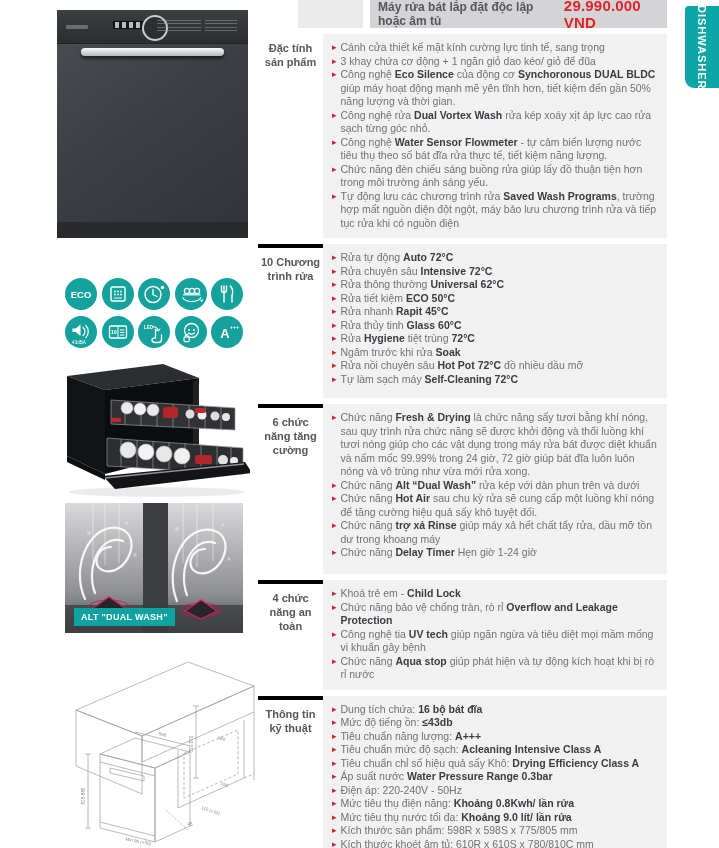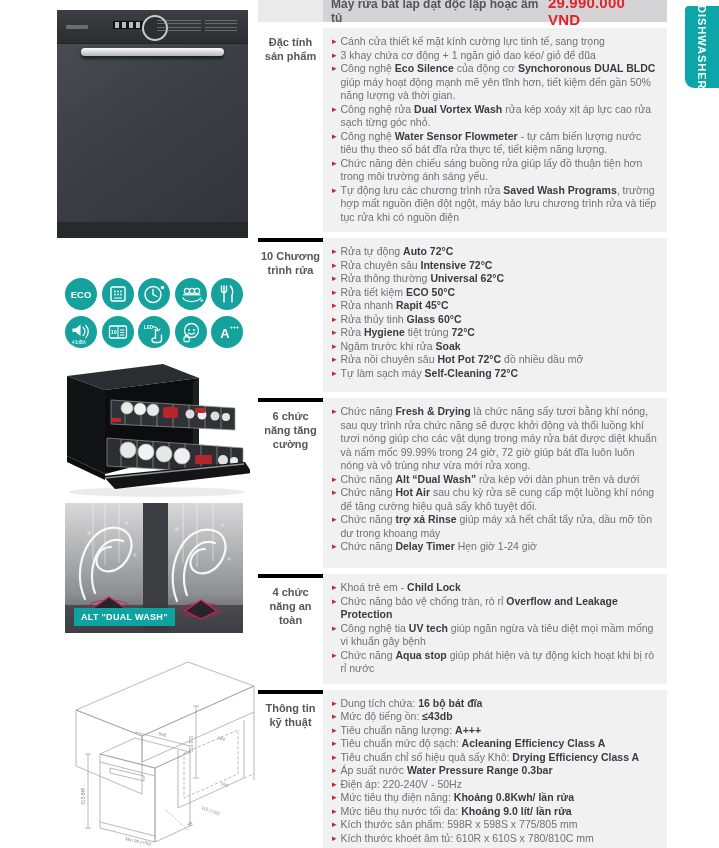--- a/index.html
+++ b/index.html
@@ -2,21 +2,21 @@
 <html><head>
 <meta charset="utf-8">
 <style>
   html,body{margin:0;padding:0;background:#fff;}
   body{width:719px;height:848px;position:relative;overflow:hidden;
        font-family:"Liberation Sans",sans-serif;-webkit-font-smoothing:antialiased;}
   .page{position:absolute;inset:0;background:#fff;}
 
   
   .right-col{position:absolute;left:258px;top:0;width:409px;}
-  .header-row{display:flex;height:22px;}
+  .header-row{display:flex;gap:7px;height:28px;margin-left:40px;}
   .header-spacer{width:65px;background:#eaeaeb;}
   .header-main{flex:1;background:#d4d4d6;display:flex;align-items:center;
                justify-content:space-between;padding:0 8px;box-sizing:border-box;}
   .title{font-size:12px;font-weight:bold;color:#55565a;}
   .price{font-size:15px;font-weight:bold;color:#e32127;letter-spacing:.2px;}
 
   .spec-row{display:flex;margin-top:6px;}
   .spec-label{width:65px;box-sizing:border-box;padding:7px 2px 0;text-align:center;
               font-size:11px;line-height:14px;font-weight:bold;color:#56575b;}
   .spec-row + .spec-row .spec-label{border-top:4px solid #000000;}
@@ -456,21 +456,21 @@
             <li>
               <span class="marker">▸</span>
               <span>Mức độ tiếng ồn: <b>≤43db</b></span>
             </li>
             <li>
               <span class="marker">▸</span>
               <span>Tiêu chuẩn năng lượng: <b>A+++</b></span>
             </li>
             <li>
               <span class="marker">▸</span>
-              <span>Tiêu chuẩn mức độ sạch: <b>Acleaning Efficiency Class A</b></span>
+              <span>Tiêu chuẩn mức độ sạch: <b>Acleaning Intensive Class A</b></span>
             </li>
             <li>
               <span class="marker">▸</span>
               <span>Tiêu chuẩn chỉ số hiệu quả sấy Khô: <b>Drying Efficiency Class A</b></span>
             </li>
             <li>
               <span class="marker">▸</span>
               <span>Áp suất nước <b>Water Pressure Range 0.3bar</b></span>
             </li>
             <li>

